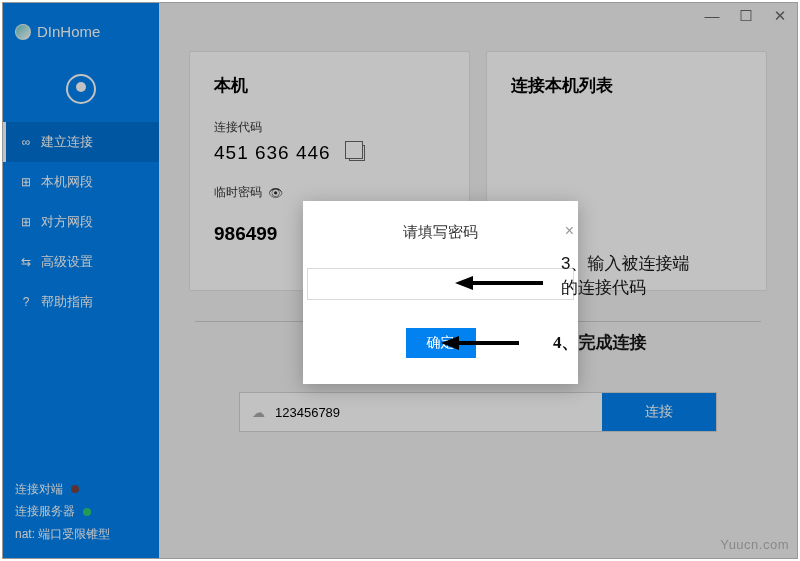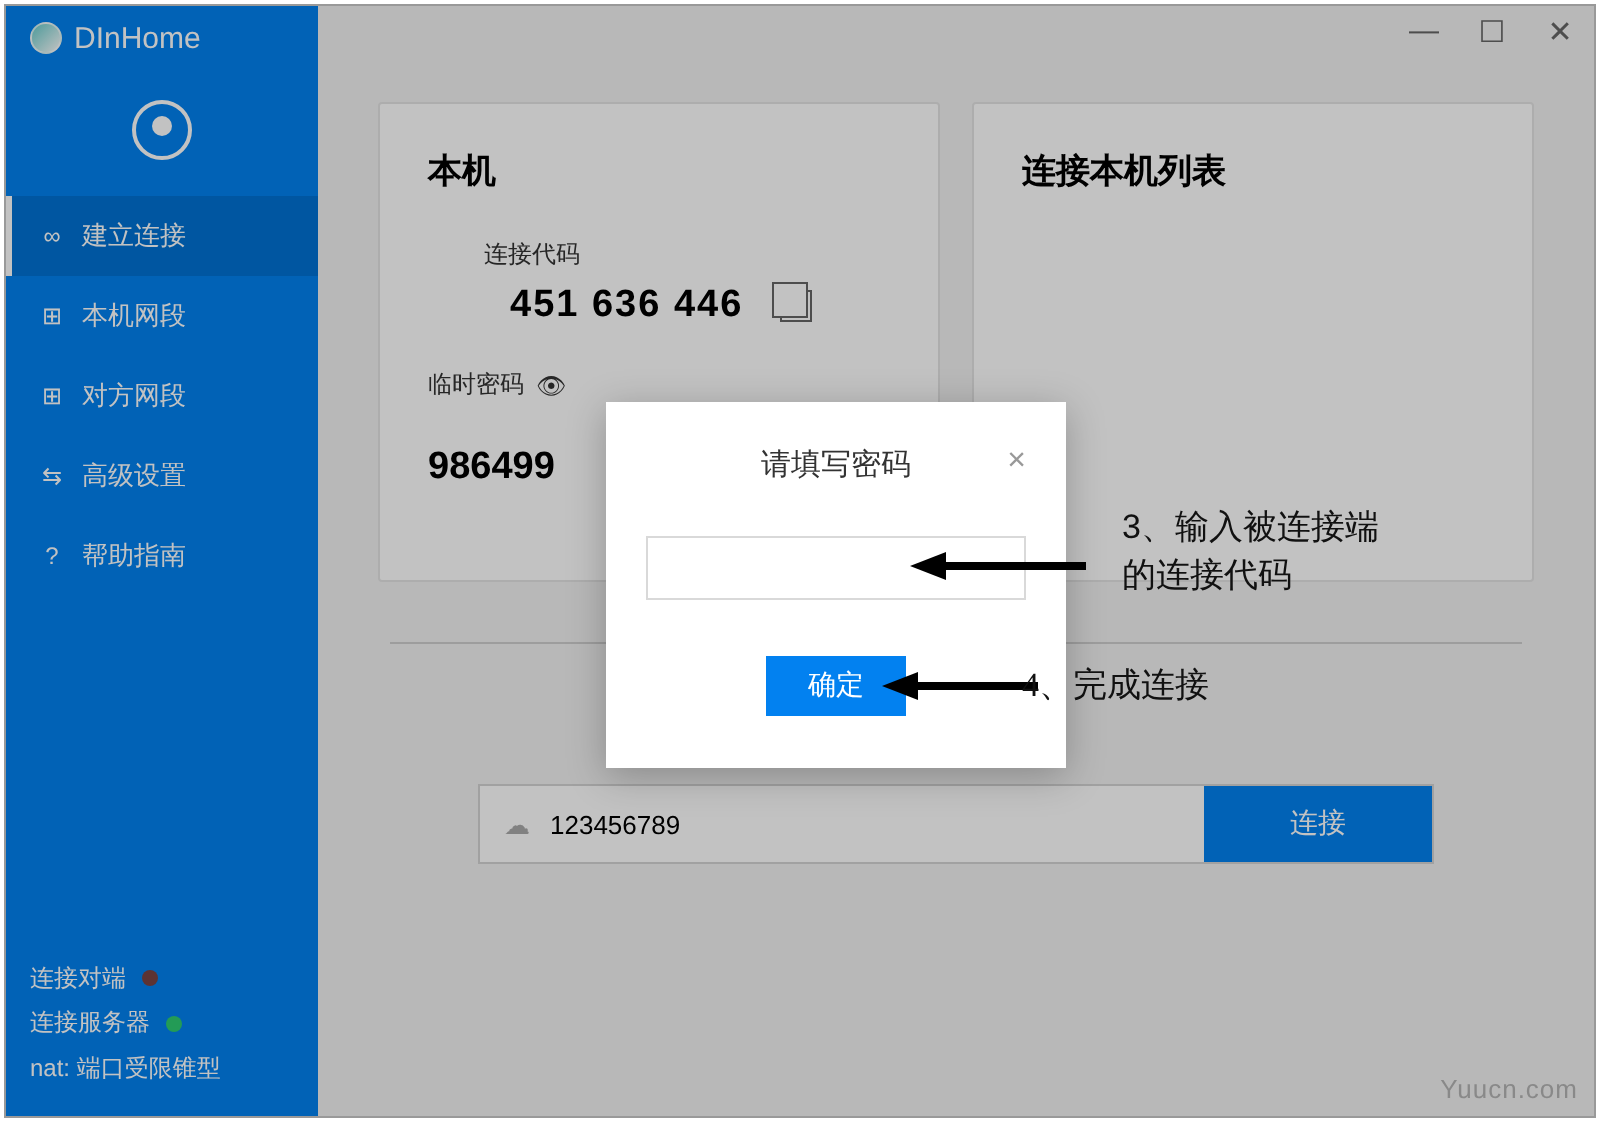--- a/index.html
+++ b/index.html
@@ -1,21 +1,21 @@
 <!DOCTYPE html>
 <html><head>
 <meta charset="utf-8">
 <style>
   * { box-sizing: border-box; margin: 0; padding: 0; font-family: "Microsoft YaHei", Arial, sans-serif; }
   body { background: #fff; width: 800px; height: 561px; overflow: hidden; position: relative; }
   .outer-frame { border: 1.5px solid #999; width: 796px; height: 557px; margin: 2px; position: relative; background: #f2f2f2; }
   
   
   .sidebar { position: absolute; left: 0; top: 0; width: 156px; height: 100%; background: #0281F0; color: #fff; font-size: 13px; }
-  .brand { display: flex; align-items: flex-start; gap: 6px; padding: 8px 12px; font-size: 15px; }
+  .brand { display: flex; align-items: flex-end; gap: 6px; padding: 20px 12px; font-size: 15px; }
   .brand-icon { width: 16px; height: 16px; border-radius: 50%; background: linear-gradient(135deg,#6cc,#fff); border:1px solid rgba(255,255,255,.7); }
   .avatar-row { display:flex; justify-content:center; padding: 14px 0 18px; }
   .avatar-circle { width: 30px; height:30px; border:2px solid #fff; border-radius:50%; display:flex; align-items:center; justify-content:center; }
   .avatar-head { width:10px; height:10px; border-radius:50%; background:#fff; margin-top:-4px; }
   .nav-item { display:flex; align-items:center; gap:8px; padding: 11px 16px; cursor:pointer; }
   .nav-item.active { background:#0172d4; position:relative; }
   .nav-item.active::before { content:""; position:absolute; left:0; top:0; bottom:0; width:3px; background:#fff; }
   .nav-ico { width:14px; height:14px; display:inline-flex; align-items:center; justify-content:center; font-size:12px; }
   .status-block { position:absolute; bottom:12px; left:12px; font-size:12px; line-height:1.9; }
   .status-row { display:flex; align-items:center; gap:8px; }
@@ -25,23 +25,23 @@
 
   
   .winctrls { position:absolute; right:6px; top:4px; display:flex; gap:12px; color:#666; font-size:15px; }
   .winctrls span { width:22px; text-align:center; cursor:pointer; }
 
   
   .main { position:absolute; left:156px; right:0; top:0; bottom:0; padding: 48px 30px 20px; }
   .cards { display:flex; gap:16px; }
   .card { background:#fff; border:1px solid #e4e4e4; border-radius:2px; flex:1; padding:22px 24px; min-height:240px; }
   .card h3 { font-size:17px; font-weight:700; margin-bottom:22px; }
-  .field-label { font-size:12px; color:#333; margin-bottom:6px;margin-left:28px; }
+  .field-label { font-size:12px; color:#333; margin-bottom:6px; }
   .code-row { display:flex; align-items:center; gap:18px; margin-bottom:20px; }
-  .code-val { font-size:19px; font-weight:700; letter-spacing:1px;margin-left:41px; }
+  .code-val { font-size:19px; font-weight:400; letter-spacing:1px; }
   .copy-ico { width:16px; height:16px; border:1.5px solid #666; position:relative; cursor:pointer; }
   .copy-ico::before { content:""; position:absolute; width:16px; height:16px; border:1.5px solid #666; top:-5px; left:-5px; background:#fff; }
   .pwd-label-row { display:flex; align-items:center; gap:6px; font-size:12px; color:#333; margin-bottom:22px; }
   .eye-ico { font-size:12px; }
   .pwd-val { font-size:19px; font-weight:700; }
 
   
   .divider { margin:30px 6px 0; border-top:1px solid #cfcfcf; position:relative; }
   .or-badge { position:absolute; left:50%; top:-14px; transform:translateX(-50%); width:32px; height:28px; line-height:28px; text-align:center; background:#e9e9e9; border-radius:14px; color:#0281F0; font-size:12px; font-weight:600; }
 
@@ -49,21 +49,21 @@
   .connect-bar { display:flex; margin:70px 50px 0; border:1px solid #d4d4d4; background:#fff; height:40px; }
   .connect-input-wrap { flex:1; display:flex; align-items:center; padding:0 12px; gap:10px; color:#888; }
   .cloud-ico { font-size:13px; color:#aaa; }
   .connect-input { border:0; outline:0; font-size:13px; width:100%; background:transparent; }
   .connect-btn { width:114px; background:#0281F0; color:#ffffff; border:0; font-size:14px; cursor:pointer; }
 
   
   .dim { position:absolute; inset:0; background:rgba(0,0,0,.24); }
 
   
-  .modal { position:absolute; left:300px; top:198px; width:230px; background:#fff; box-shadow:0 4px 18px rgba(0,0,0,.25); padding:22px 20px 26px; }
+  .modal { position:absolute; left:300px; top:198px; width:275px; background:#fff; box-shadow:0 4px 18px rgba(0,0,0,.25); padding:22px 4px 26px; }
   .modal-title-row { display:flex; align-items:center; justify-content:center; position:relative; margin-bottom:26px; }
   .modal-title { font-size:15px; color:#333; }
   .modal-close { position:absolute; right:0; top:0; color:#999; font-size:16px; cursor:pointer; line-height:1; }
   .modal-input { width:100%; height:32px; border:1px solid #d9d9d9; padding:0 8px; outline:none; font-size:13px; margin-bottom:28px; }
   .modal-ok { display:block; margin:0 auto; width:70px; height:30px; background:#0281F0; color:#fff; border:0; font-size:14px; cursor:pointer; }
 
   
   .anno { position:absolute; color:#111; font-size:17px; line-height:1.4; font-family: "SimSun", serif; }
   .arrow { position:absolute; }
   .arrow svg { display:block; }
@@ -179,16 +179,16 @@
     <div>3、输入被连接端</div>
     <div>的连接代码</div>
   </div>
 
   <div class="arrow" style="left:438px; top:330px;">
     <svg width="80" height="20">
         <line x1="78" y1="10" x2="14" y2="10" stroke="#000" stroke-width="4"></line>
         <polygon points="0,10 18,3 18,17" fill="#000"></polygon>
       </svg>
   </div>
-  <div class="anno" style="left:508px; top:328px;">4、完成连接</div>
+  <div class="anno" style="left:550px; top:328px;font-weight:bold;">4、完成连接</div>
 
   <div class="watermark">Yuucn.com</div>
 </div>
 
 </body></html>

